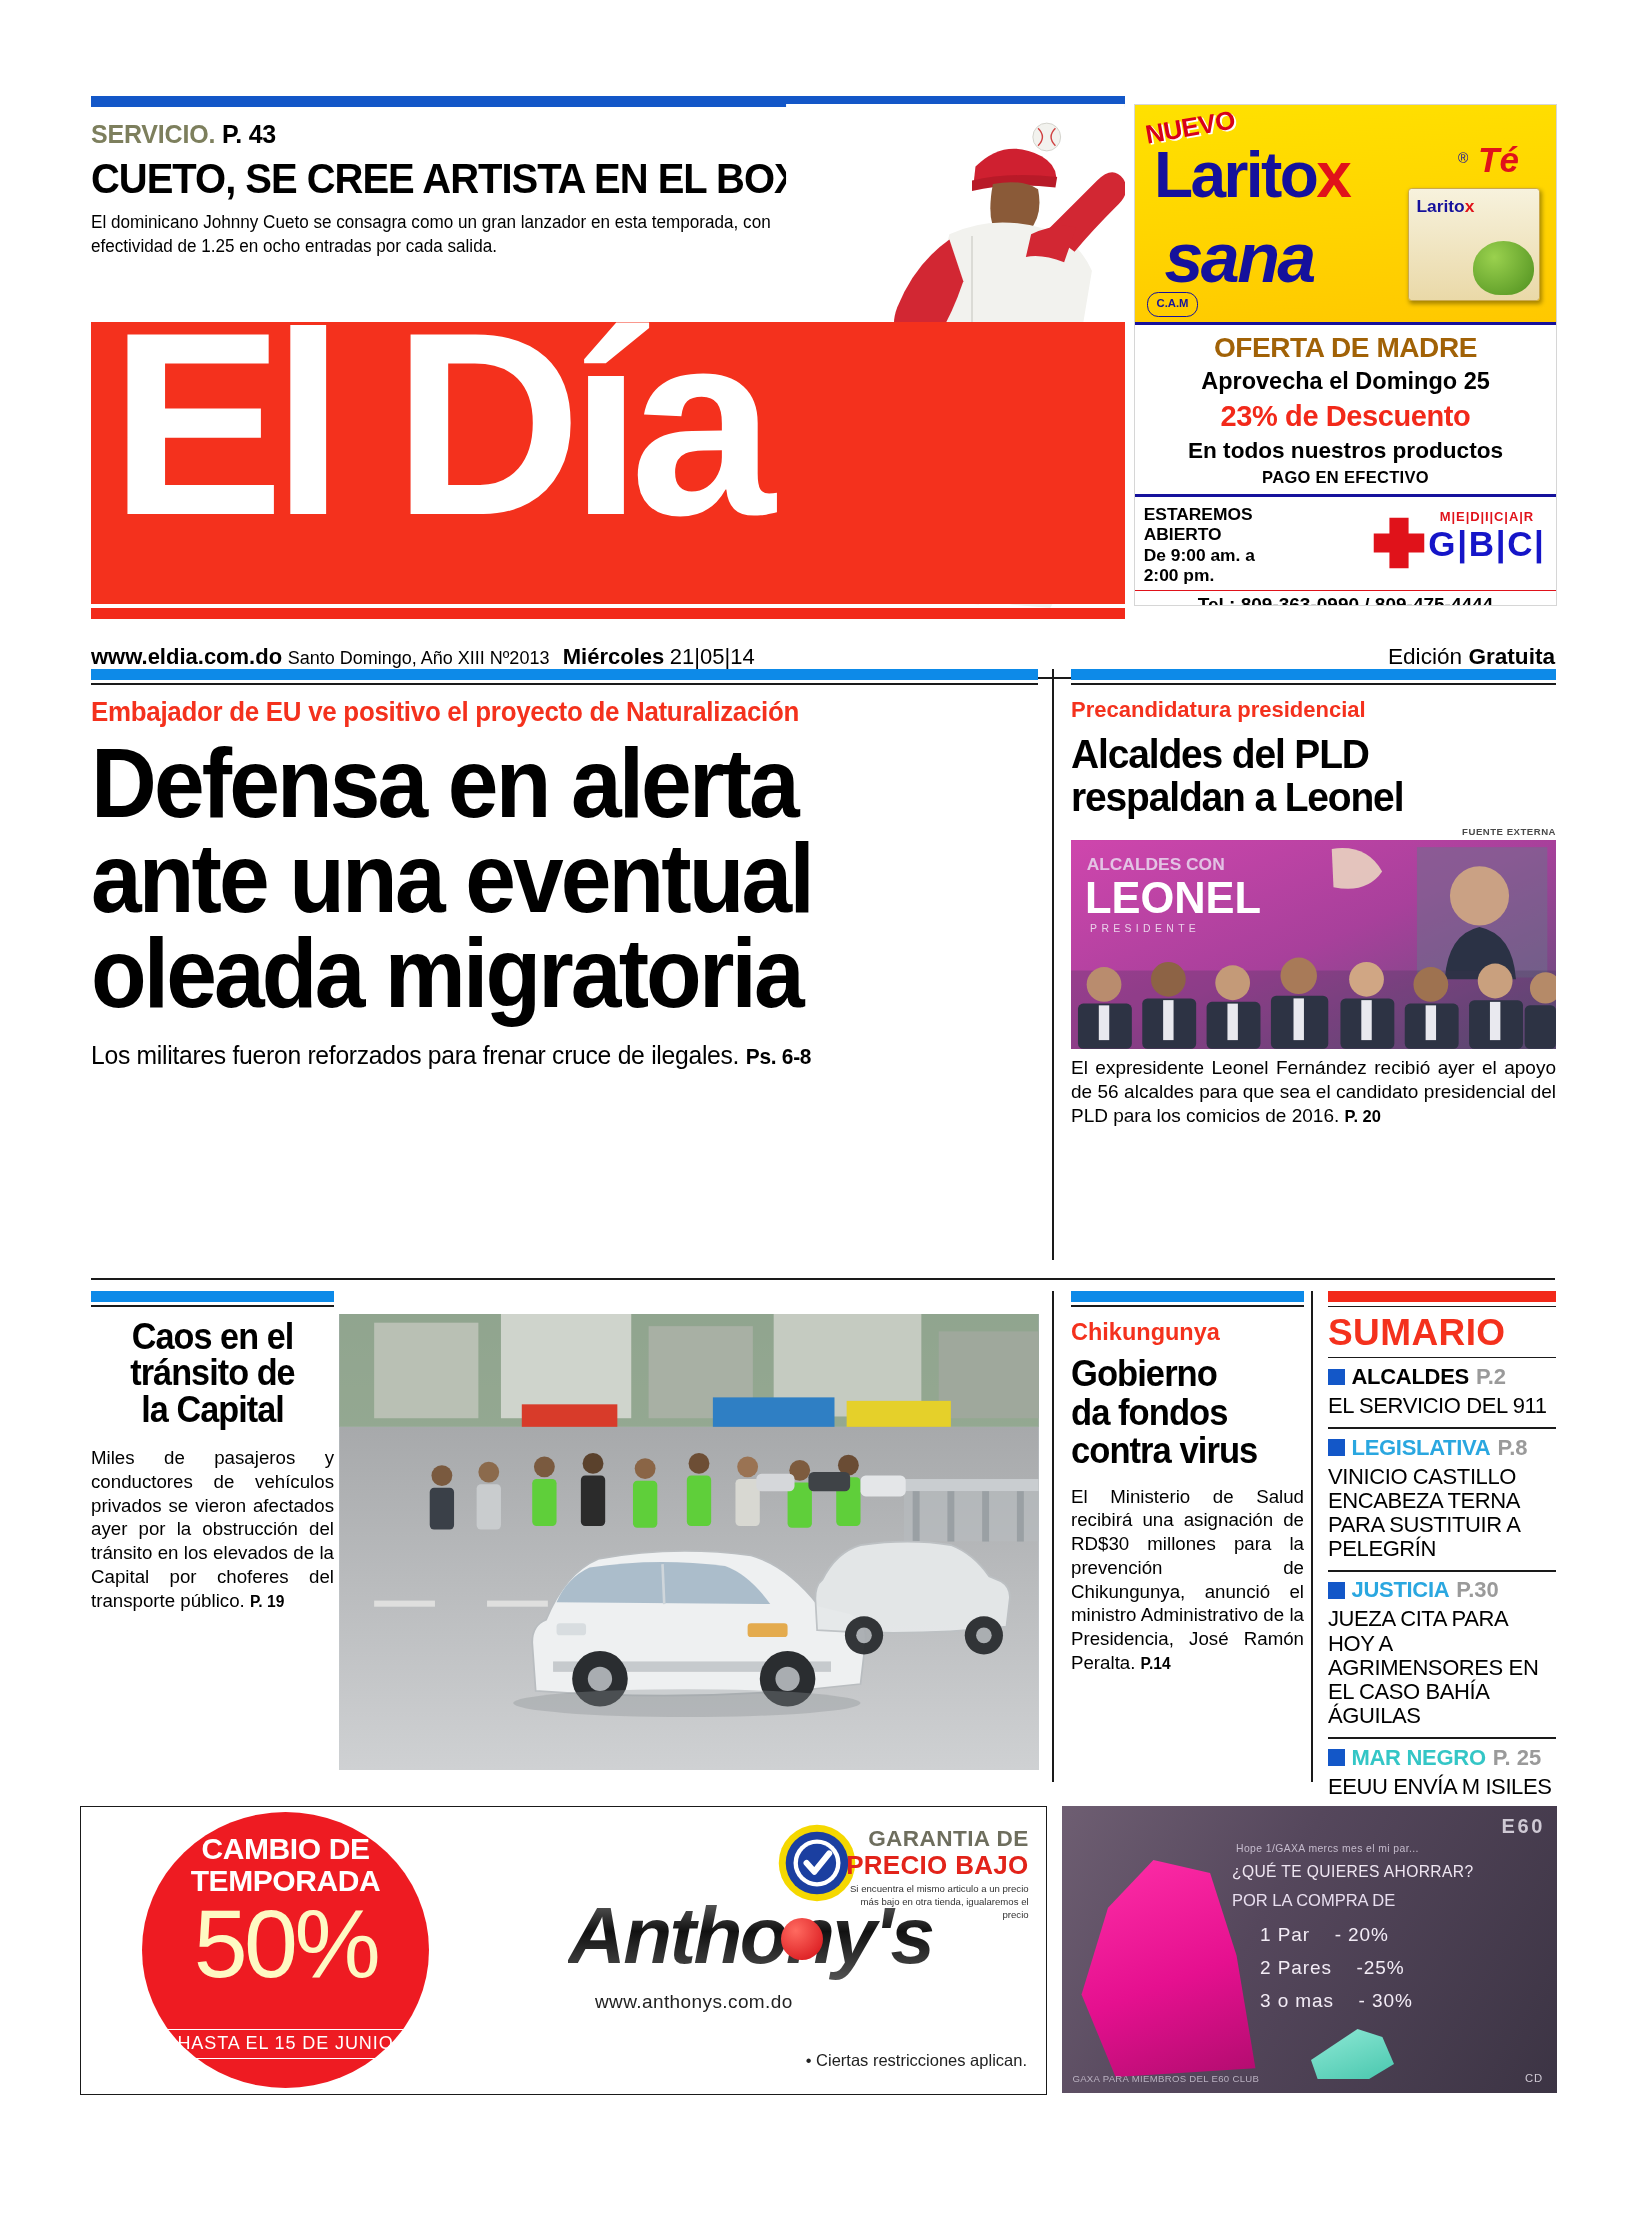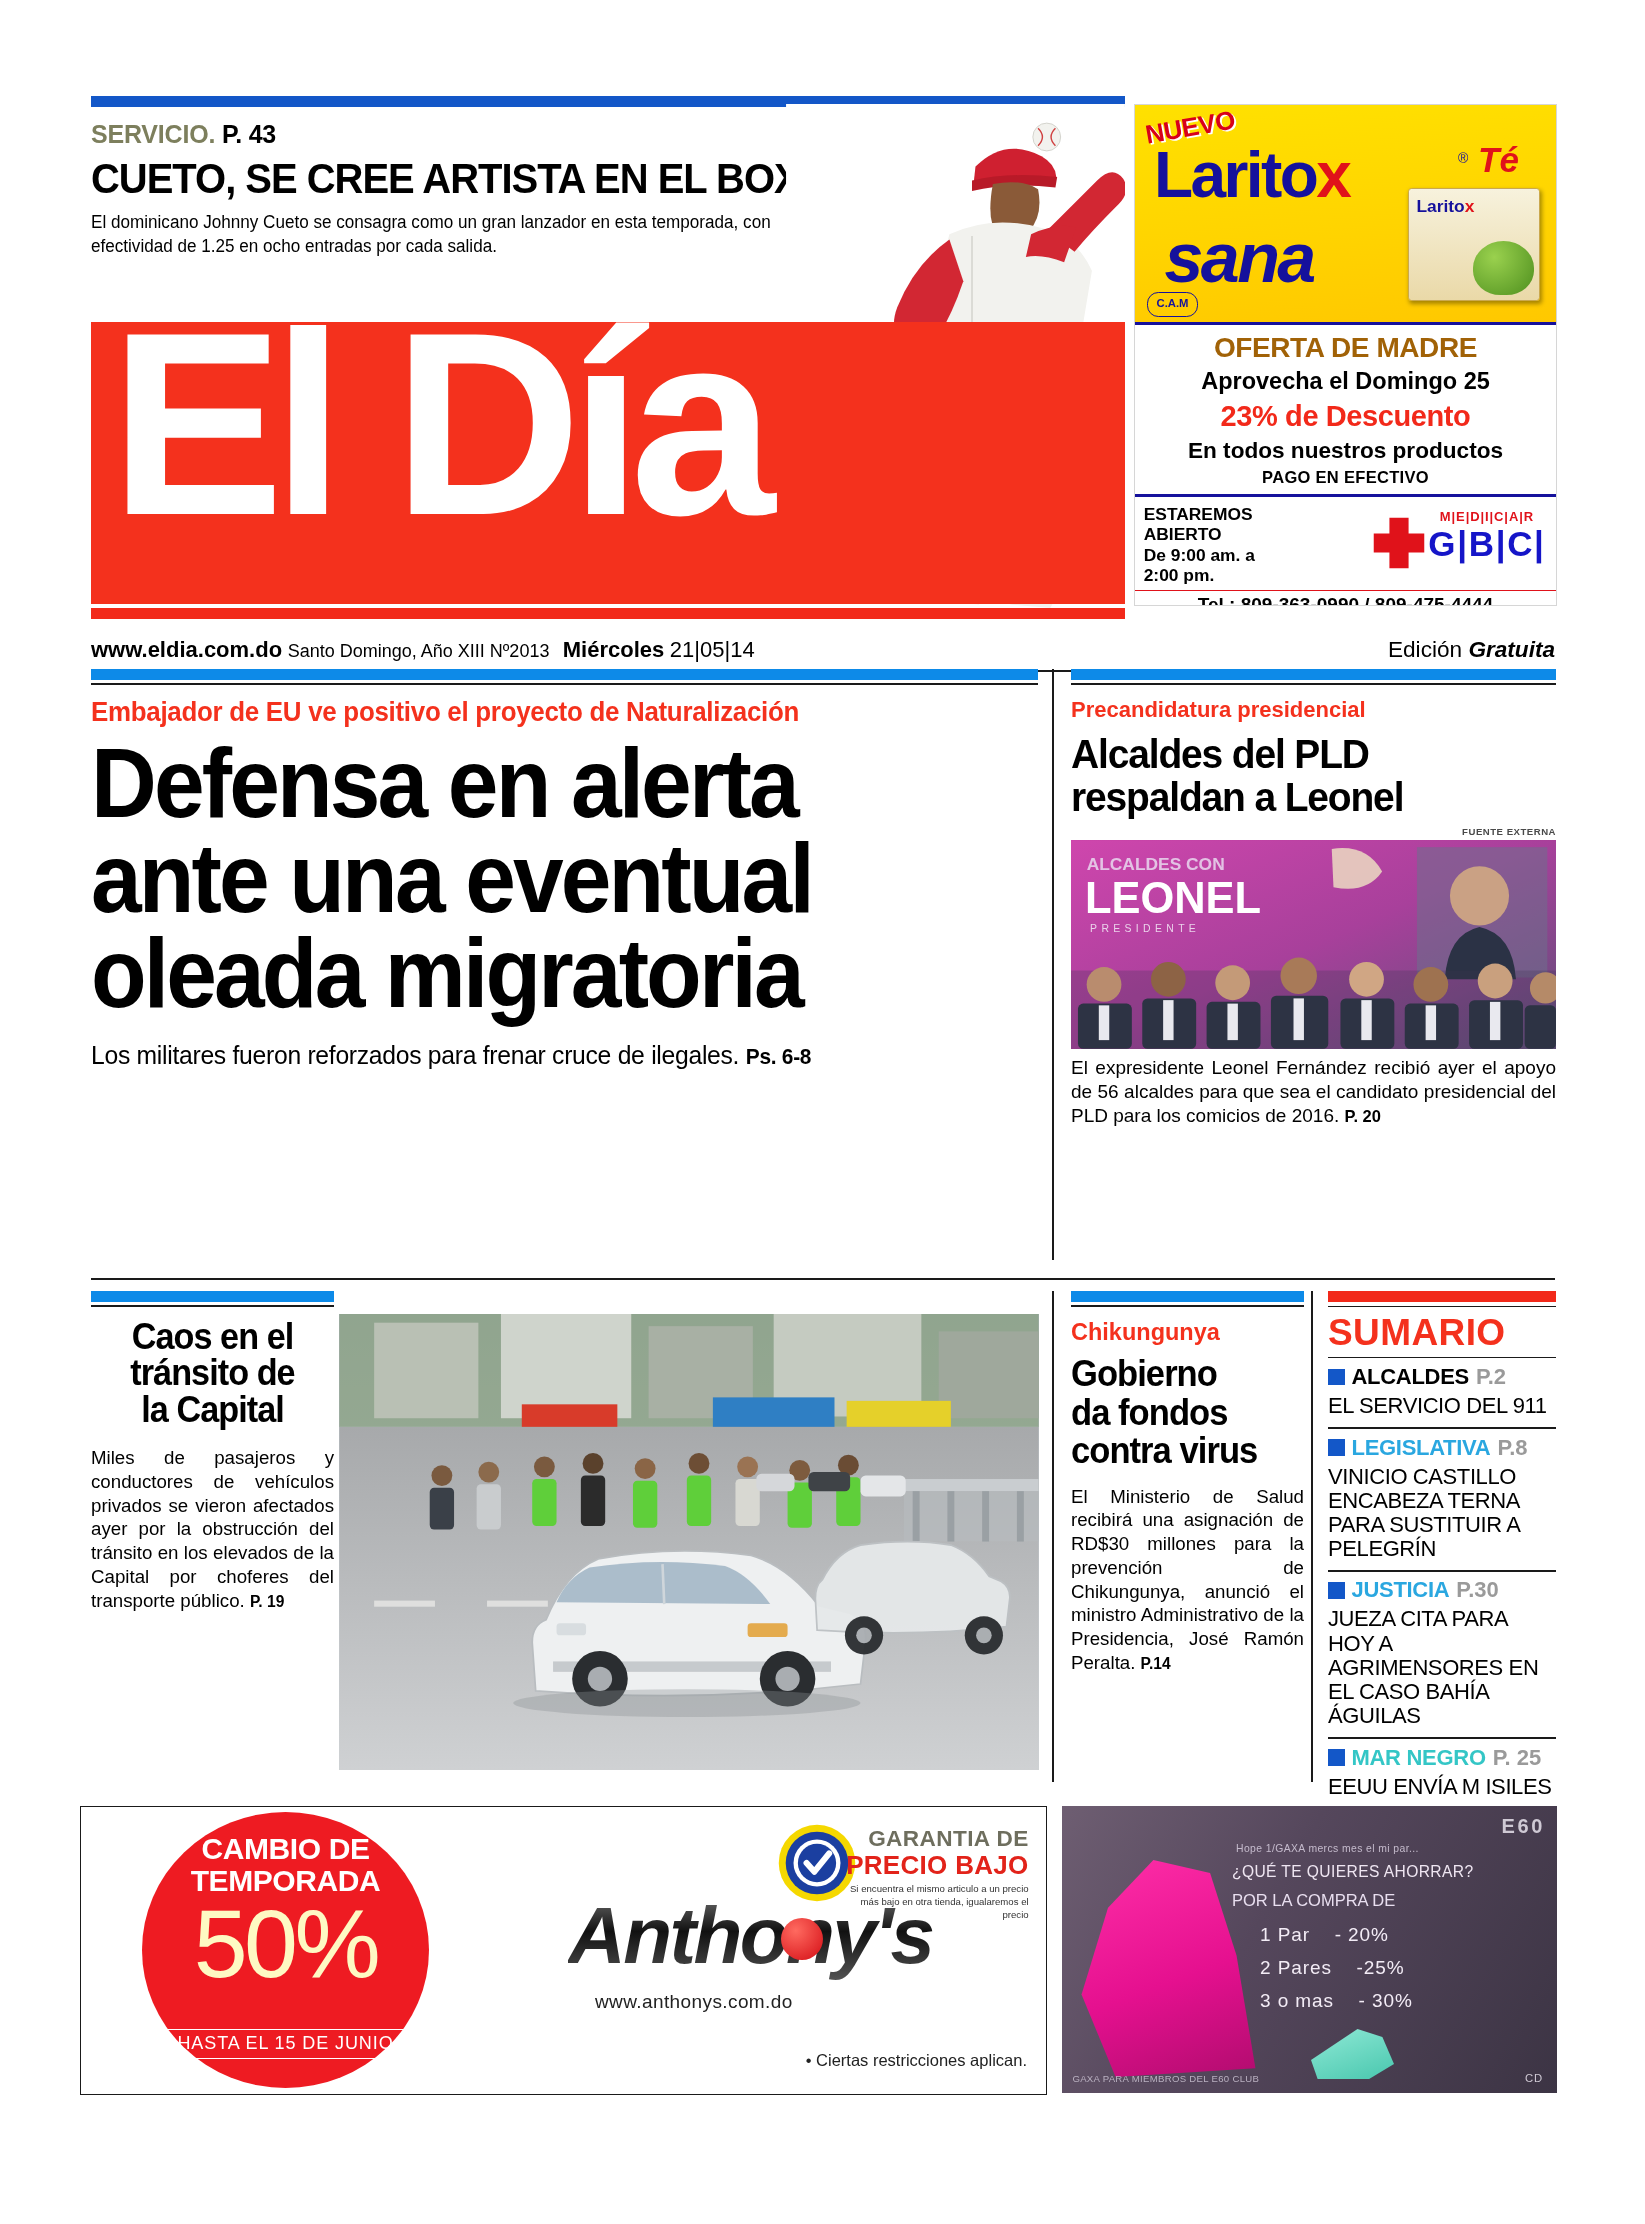--- a/index.html
+++ b/index.html
@@ -52,31 +52,31 @@
     position:absolute;left:19px;top:-29.5px;
     font-family:"Liberation Sans",sans-serif;
     font-weight:bold;font-size:261px;color:#fff;letter-spacing:-12px;
     line-height:1;
   }
 
   
   .datebar{position:absolute;left:91px;top:608px;width:1464px;}
   .datebar .row{
     display:flex;align-items:baseline;justify-content:space-between;
-    padding-top:18px;
+    padding-top:25px;
   }
   .dateleft{font-size:20px;white-space:nowrap;
     font-family:"Liberation Sans Narrow","Liberation Sans",sans-serif;}
   .dateleft .site{font-weight:bold;font-size:22px;}
   .dateleft .city{font-size:18px;}
   .dateleft .dow{font-weight:bold;font-size:22px;margin-left:7.8px;}
   .dateleft .dnum{font-size:22px;}
   .dateright{font-size:22.6px;
     font-family:"Liberation Sans Narrow","Liberation Sans",sans-serif;}
-  .dateright b{font-weight:bold;font-style:italic;}
+  .dateright b{font-weight:bold;}
 
   
   .lead{position:absolute;left:91px;top:669px;width:947px;}
   .lead .kicker{
     color:#f4311d;font-weight:bold;font-size:27px;margin-top:12px;
     font-family:"Liberation Sans Narrow","Liberation Sans",sans-serif;
     letter-spacing:-0.3px;transform:scaleX(0.96);transform-origin:left;
   }
   .lead h1{
     margin:8.7px 0 0 0;font-weight:bold;

